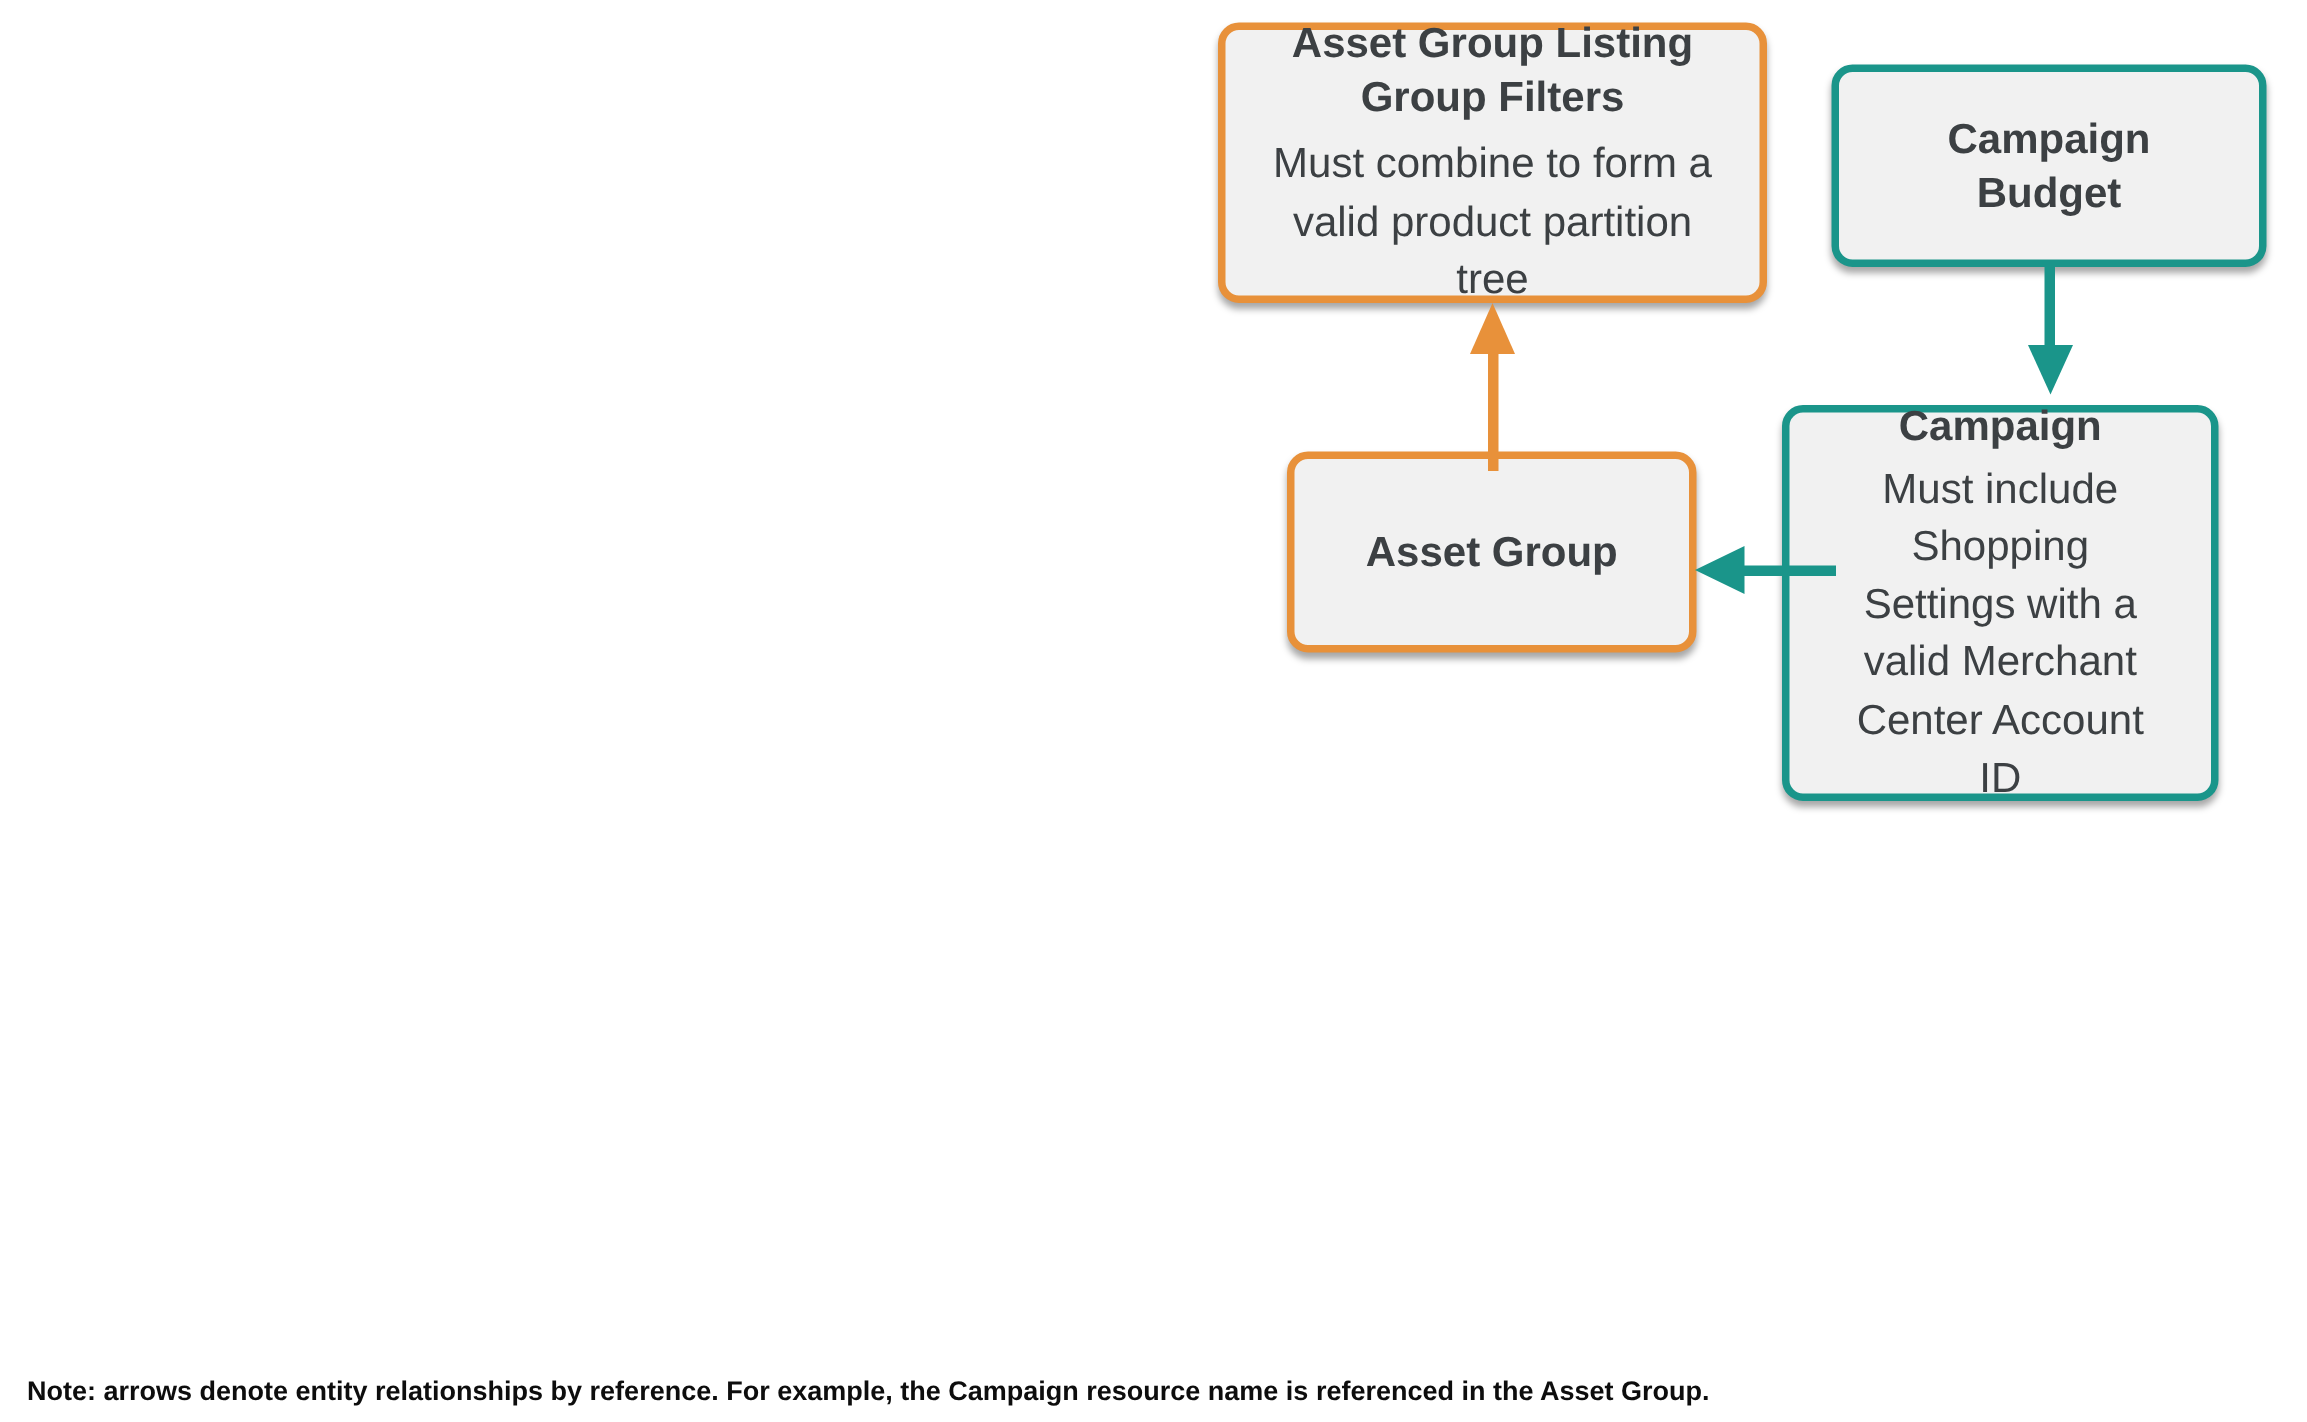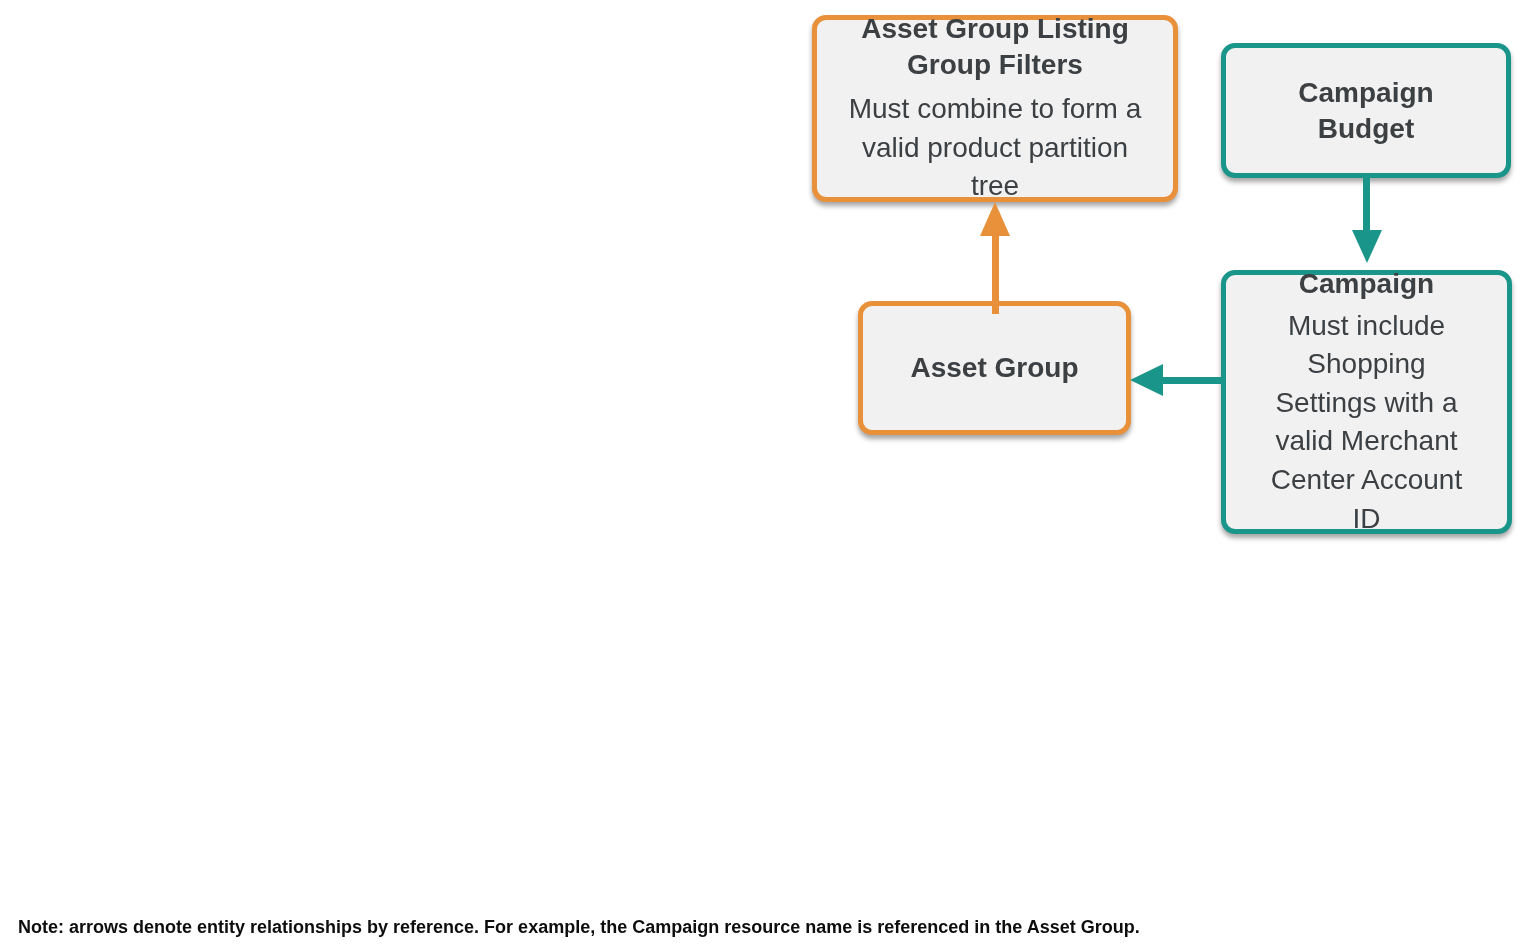--- a/index.html
+++ b/index.html
@@ -45,21 +45,21 @@
   .node-desc {
     font-size: 28px;
     line-height: 1.38;
     color: var(--text);
     margin-top: 7px;
   }
 
   
   .node-listing  { left: 812px;  top: 15px;  width: 366px; height: 187px; }
   .node-budget   { left: 1221px; top: 43px;  width: 290px; height: 135px; }
-  .node-campaign { left: 1221px; top: 270px; width: 291px; height: 264px; }
+  .node-campaign { left: 1188px; top: 270px; width: 291px; height: 264px; }
   .node-asset    { left: 858px;  top: 301px; width: 273px; height: 134px; }
 
   .node-listing .node-title { max-width: 320px; }
   .node-listing .node-desc  { max-width: 320px; }
   .node-budget  .node-title { max-width: 175px; }
   .node-campaign .node-desc { max-width: 208px; margin-top: 5px; }
 
   
   .shaft { position: absolute; }
   .head  { position: absolute; width: 0; height: 0; }

